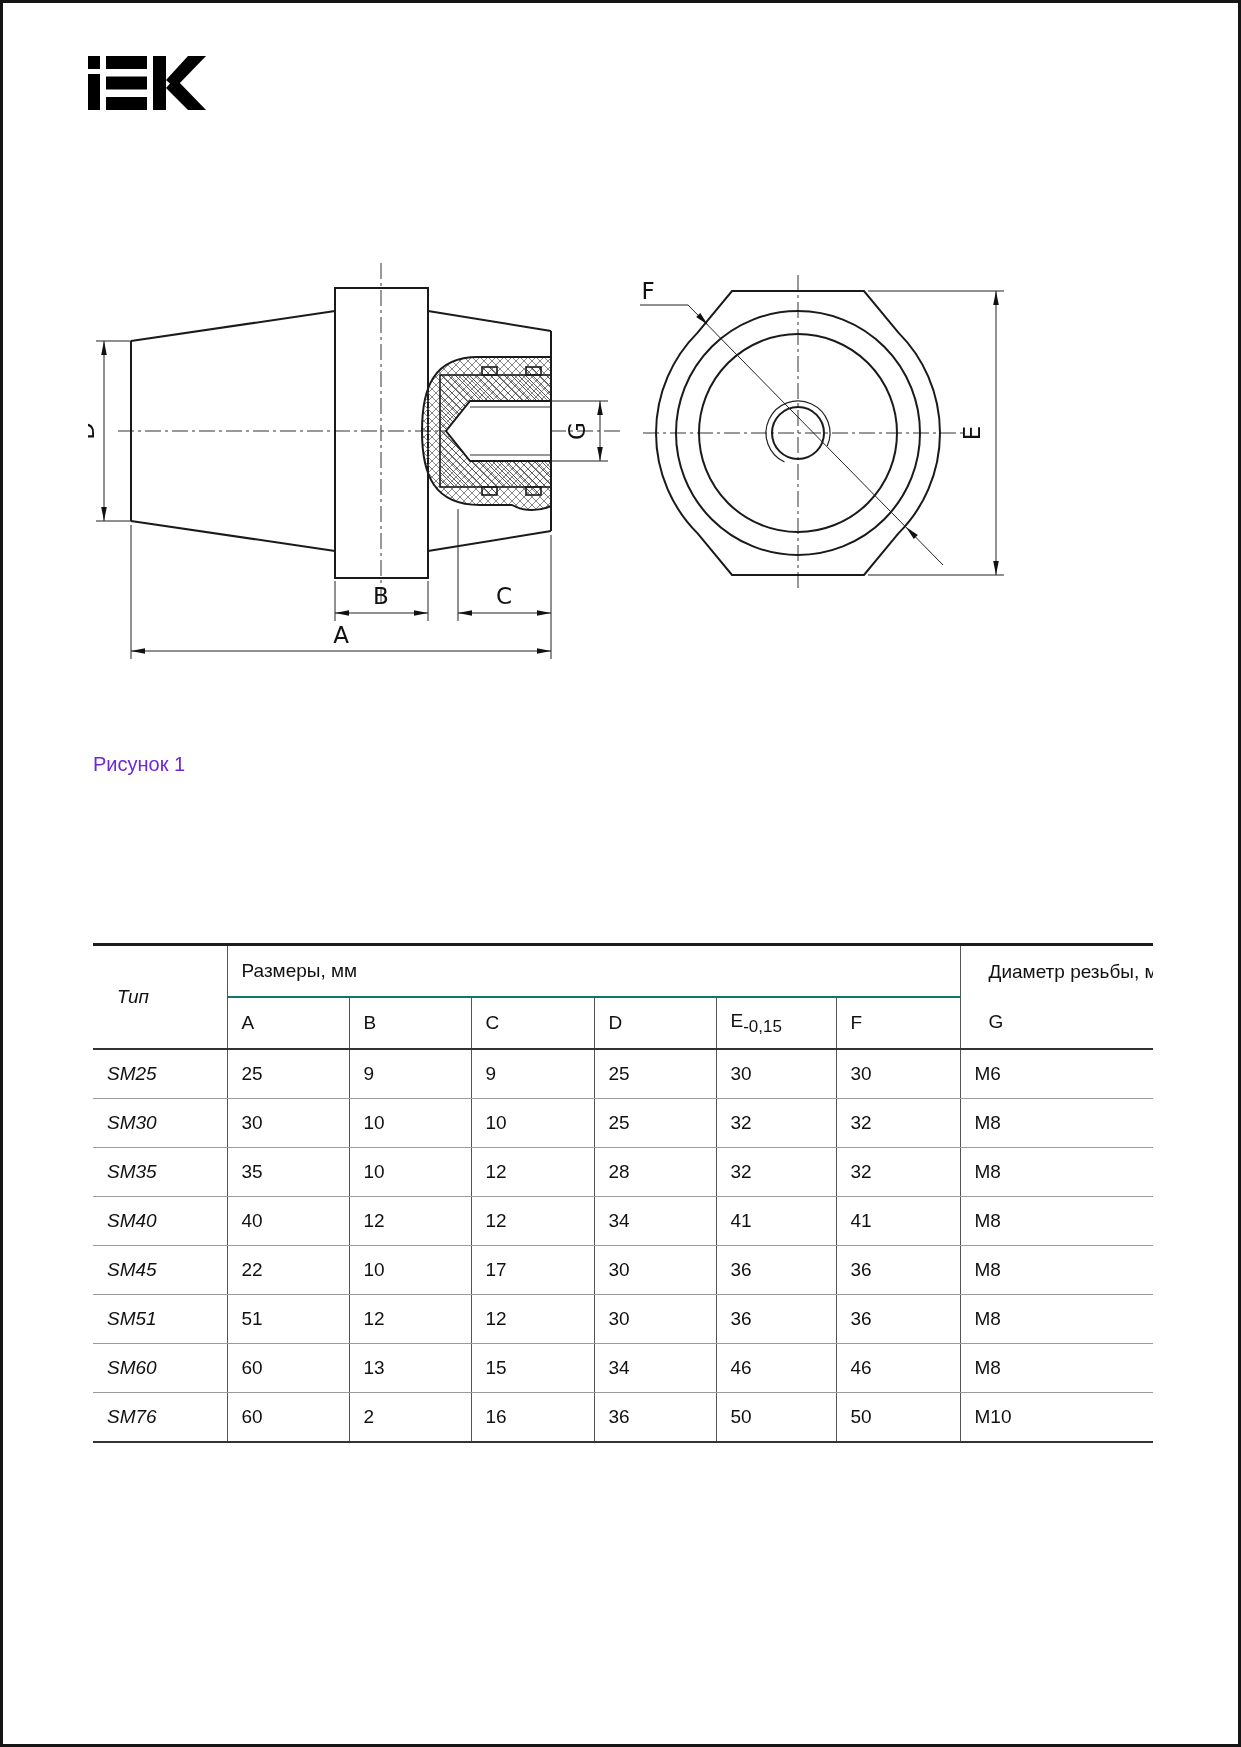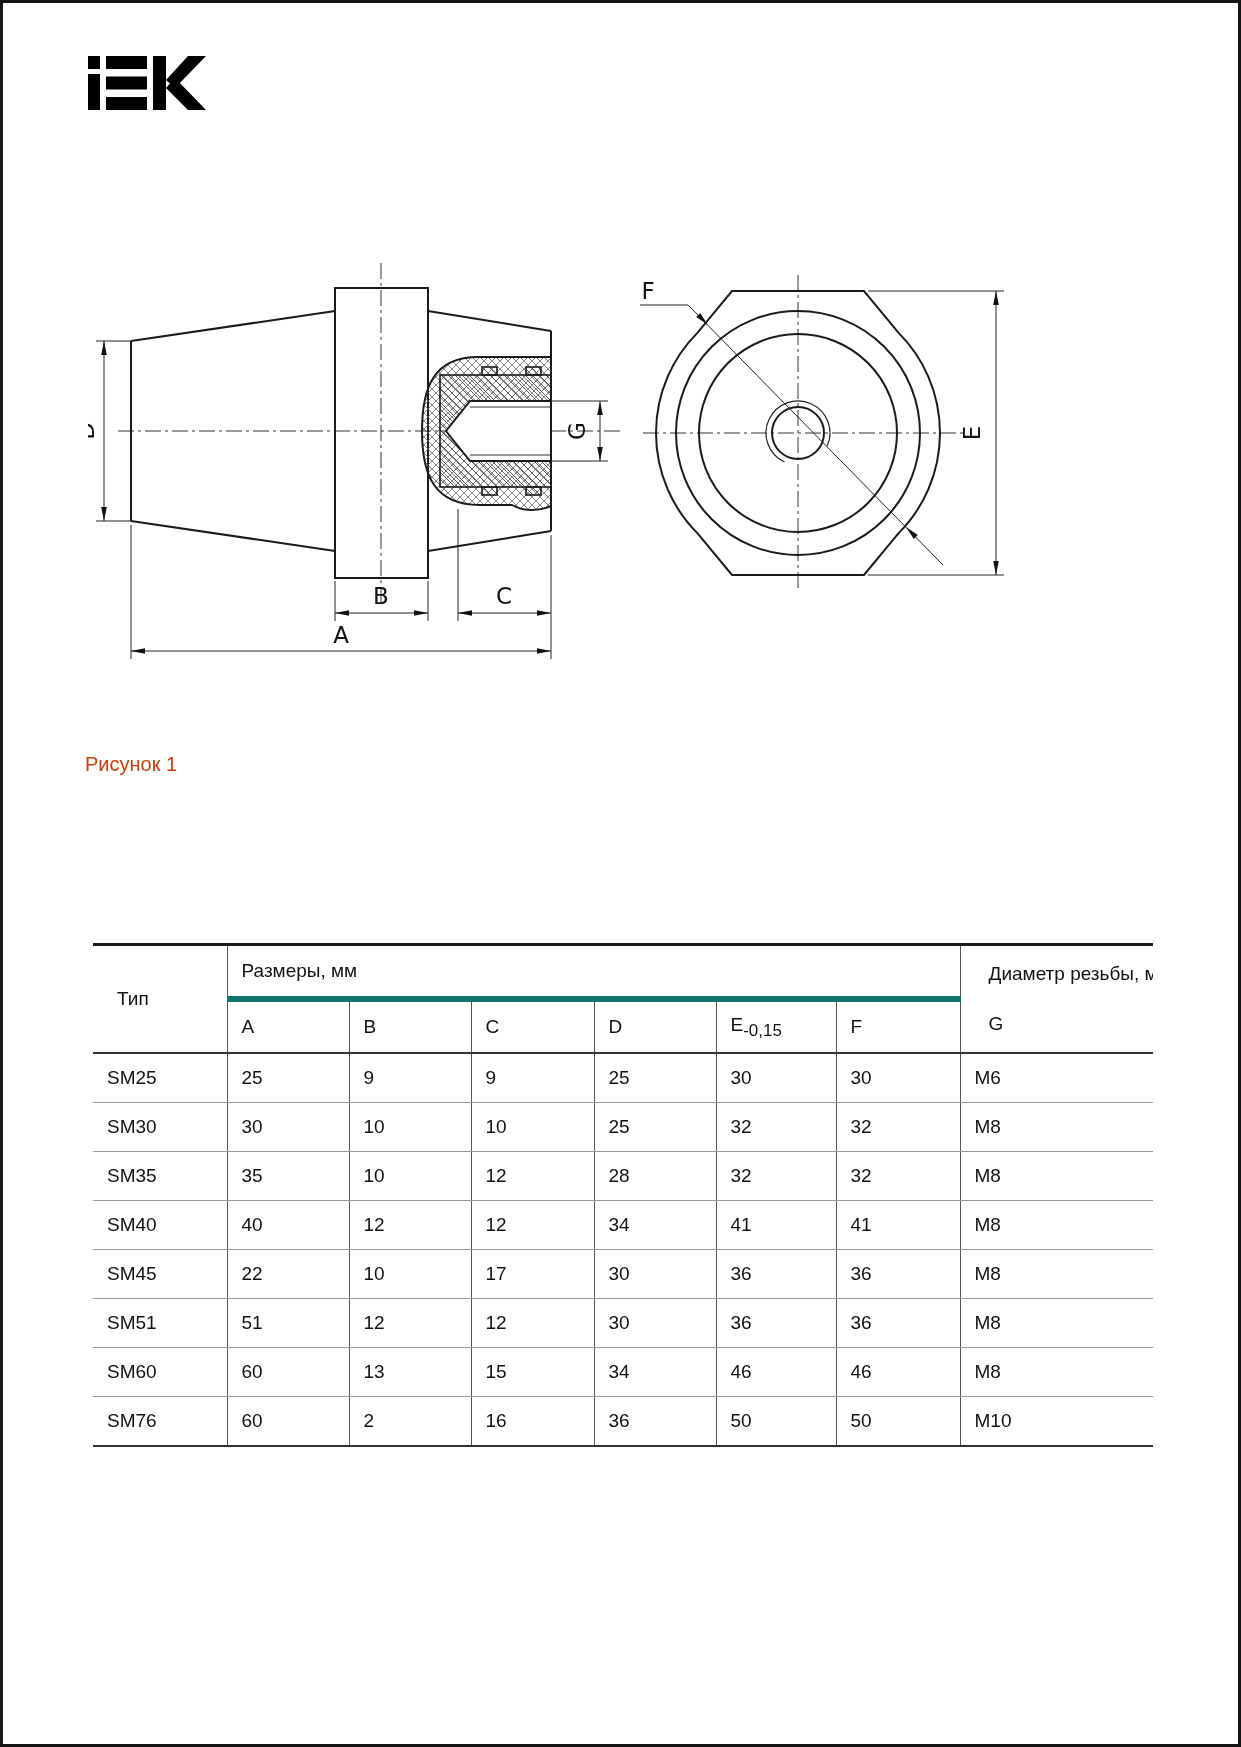--- a/index.html
+++ b/index.html
@@ -11,33 +11,33 @@
   
   #logo { position:absolute; left:85px; top:52px; width:120px; height:56px; }
   
   #drawing { position:absolute; left:85px; top:250px; width:960px; height:490px; }
   .outline { fill:none; stroke:#1a1a1a; stroke-width:2; stroke-linejoin:miter; }
   .thin    { fill:none; stroke:#222; stroke-width:1; }
   .cline   { fill:none; stroke:#333; stroke-width:1; stroke-dasharray:16 4 3 4; }
   .ah      { fill:#111; stroke:none; }
   .dimlbl  { font-family:"DejaVu Sans", sans-serif; font-size:23px; fill:#111; }
   
-  #fig-caption { position:absolute; left:82px; top:750px; font-size:20px; color:#c2410c; }
+  #fig-caption { position:absolute; left:90px; top:750px; font-size:20px; color:#6d28d9; }
   
   #dims-table { position:absolute; left:90px; top:940px; }
   table.tbl { border-collapse:collapse; table-layout:fixed; width:1060px;
               font-size:19px; color:#111;
               border-top:3px solid #1c1c1c; border-bottom:2px solid #333; }
   table.tbl td { padding:0 4px 0 14px; vertical-align:middle; overflow:hidden; white-space:nowrap; }
-  td.c0 { padding-left:10px; }
+  td.c0 { padding-left:10px;font-style:italic; }
   tr.h1 td, tr.h2 td { height:50px; }
   tr.dr td { height:48px; border-bottom:1px solid #9a9a9a; }
   tr.dr:last-child td { border-bottom:none; }
   td.bl { border-left:1px solid #555; }
-  td.razmery { border-bottom:6px solid #0f766e;margin-top:28px; }
+  td.razmery { border-bottom:2px solid #0f766e;margin-top:28px; }
   tr.h2 td { border-bottom:2px solid #333; }
   td.span2 { border-bottom:2px solid #333; padding:0; vertical-align:top; }
   td.span2 .half { height:50px; display:flex; align-items:center; padding-left:14px; }
   td.span2 .half.first { padding-left:10px; }
   td.gcell .half { padding-left:14px; }
   sub.esub { font-size:17px; }
 </style>
 </head>
 <body>
 

